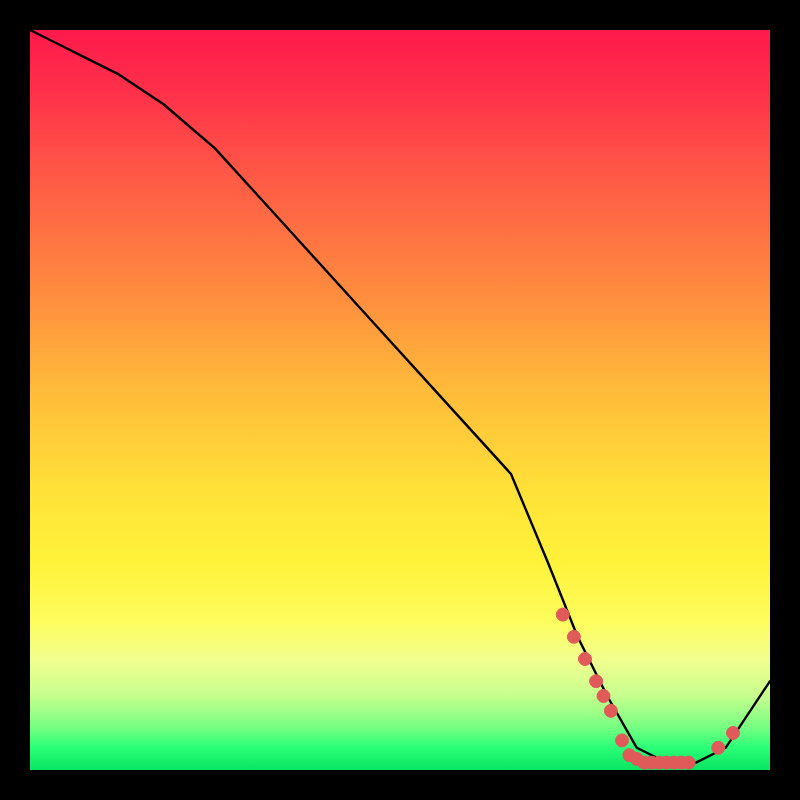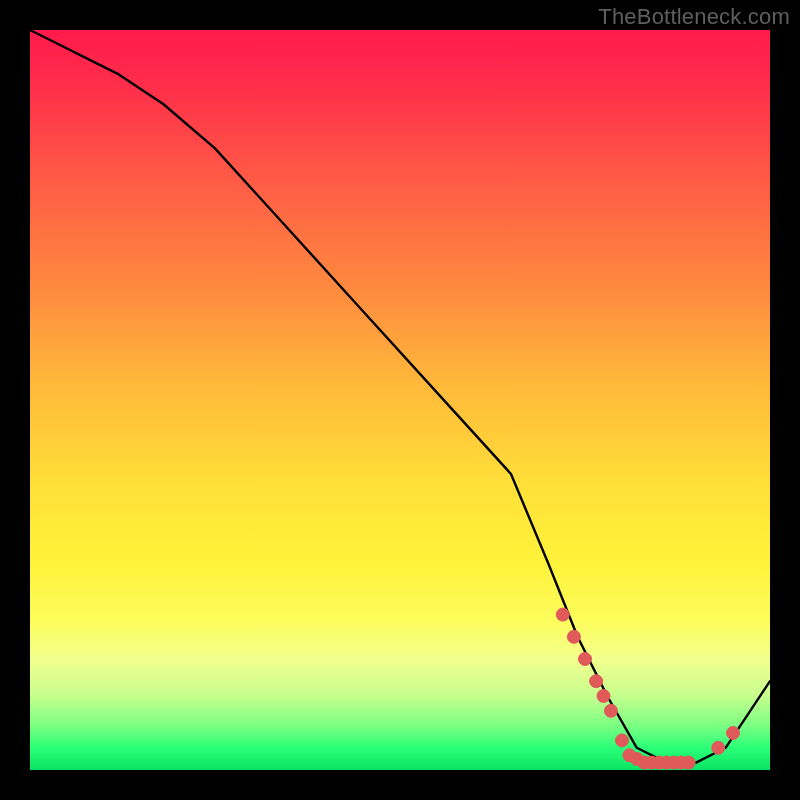--- a/index.html
+++ b/index.html
@@ -75,21 +75,20 @@
   }
   .dot {
     fill: #e05a5a;
     stroke: #e05a5a;
   }
 </style>
 </head>
 <body>
 
 <div class="frame">
-  <div class="watermark">TheBottleneck.com</div>
 
   <div class="plot-area">
     <div class="gradient-bg"></div>
     <svg class="curve" viewBox="0 0 740 740" preserveAspectRatio="none">
       <path id="curve-path" class="curve-path" d="M0.0 0.0 L29.6 14.8 L59.2 29.6 L88.8 44.4 L133.2 74.0 L185.0 118.4 L259.0 199.8 L333.0 281.2 L407.0 362.6 L481.0 444.0 L518.0 532.8 L547.6 606.8 L577.2 666.0 L606.8 717.8 L636.4 732.6 L666.0 732.6 L695.6 717.8 L725.2 673.4 L740.0 651.2" style="stroke: rgb(0, 0, 0);"></path>
       <g id="marker-group">
           <circle cx="532.8" cy="584.6" r="6.5" class="dot" style="fill: rgb(224, 90, 90); stroke: rgb(224, 90, 90);"></circle>
           <circle cx="543.9" cy="606.8" r="6.5" class="dot" style="fill: rgb(224, 90, 90); stroke: rgb(224, 90, 90);"></circle>
           <circle cx="555.0" cy="629.0" r="6.5" class="dot" style="fill: rgb(224, 90, 90); stroke: rgb(224, 90, 90);"></circle>
           <circle cx="566.1" cy="651.2" r="6.5" class="dot" style="fill: rgb(224, 90, 90); stroke: rgb(224, 90, 90);"></circle>

